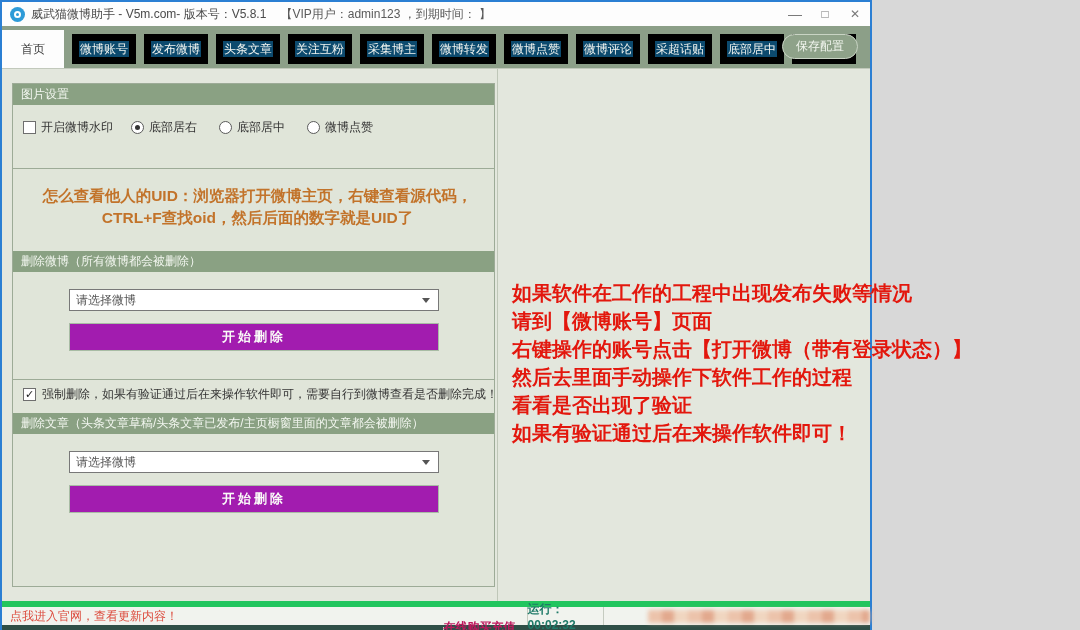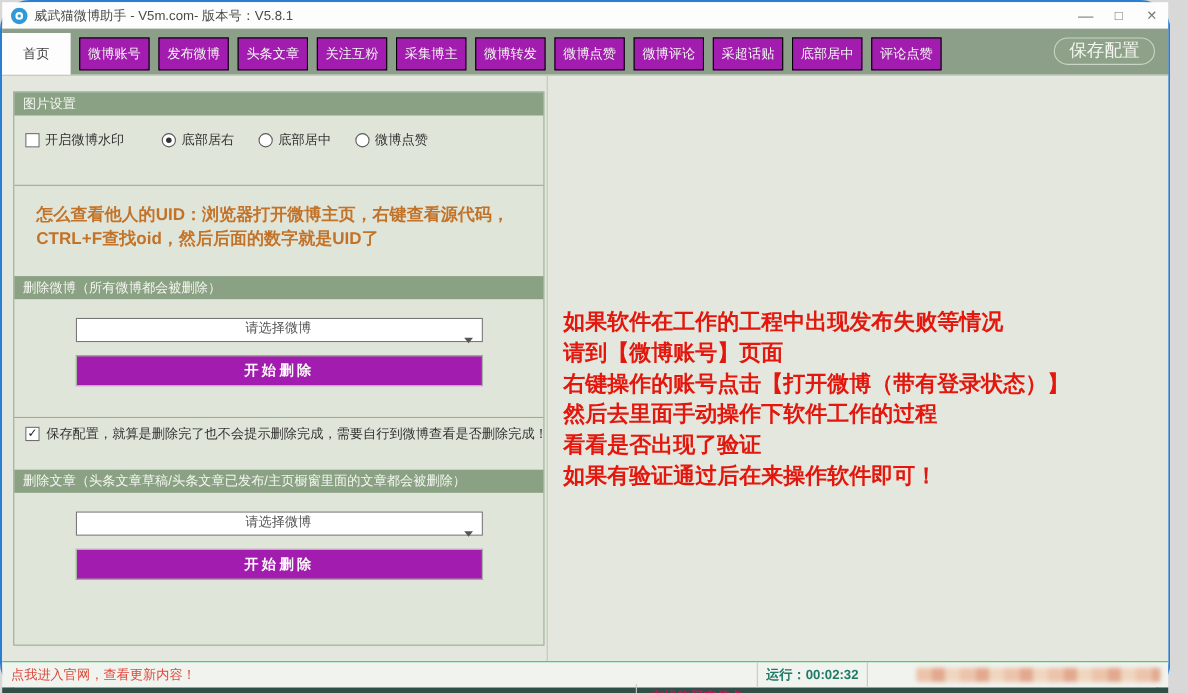--- a/index.html
+++ b/index.html
@@ -1,83 +1,83 @@
 <!DOCTYPE html>
 <html><head>
 <meta charset="utf-8">
 <style>
   * { margin:0; padding:0; box-sizing:border-box; font-family:"Liberation Sans","DejaVu Sans",sans-serif; }
   html,body { width:1080px; height:630px; overflow:hidden; background:#d8d8d8; }
 
-  .window { width:1064px; height:630px; position:relative; background:#fff;
-            border-left:2px solid #2B7FD3; border-right:2px solid #2B7FD3; border-top:2px solid #2B7FD3;border-radius:27px; }
+  .window { width:872px; height:630px; position:relative; background:#fff;
+            border-left:2px solid #2B7FD3; border-right:2px solid #2B7FD3; border-top:2px solid #2B7FD3; }
 
   
   .titlebar { height:24px; background:#FDFDFD; display:flex; align-items:center; padding-left:8px; }
   .app-icon { width:15px; height:15px; border-radius:50%; background:#2E9BD8; display:inline-flex;
               align-items:center; justify-content:center; margin-right:6px; flex:0 0 auto; }
   .app-icon span { width:7px; height:7px; border:2px solid #fff; border-radius:50%; display:block; }
   .title-text { font-size:12px; color:#4A4A4A; white-space:nowrap; }
   .title-vip  { font-size:12px; color:#5A5A5A; margin-left:14px; white-space:nowrap; }
   .win-controls { margin-left:auto; display:flex; align-items:center; height:100%; }
   .win-btn { width:30px; height:100%; display:flex; align-items:center; justify-content:center;
              color:#7A7A7A; font-size:12px; cursor:default; }
   .win-btn.min { font-size:14px; }
 
   
   .tabstrip { height:42px; background:#8C9F88; position:relative; display:flex; align-items:flex-end; }
-  .tab { width:64px; height:30px; margin:0 8px 4px 0; background:#a21caf; border:1px solid #000000;
+  .tab { width:64px; height:30px; margin:0 8px 4px 0; background:#0c4a6e; border:7px solid #000000;
          color:#F3F6F1; font-size:12px; display:flex; align-items:center; justify-content:center;
          white-space:nowrap; cursor:default; }
   .tab.active { width:62px; height:38px; margin-bottom:0; background:#FDFDFD; border:1px solid #FDFDFD;
                 color:#3F3F3F; }
   .save-btn { position:absolute; right:12px; top:8px; height:25px; padding:0 13px; border-radius:13px;
-              background:#8EA289; border:1px solid #C9D4C4; color:#F2F6EF; font-size:16px;
+              background:#8EA289; border:1px solid #C9D4C4; color:#F2F6EF; font-size:12px;
               display:flex; align-items:center; }
 
   
   .content { height:533px; background:#E3E7DD; border-top:1px solid #C2C9BC; position:relative; }
   .v-divider { position:absolute; left:495px; top:0; bottom:0; width:1px; background:#BFC7B8; }
 
   .left-panel { position:absolute; left:10px; top:14px; width:483px; height:504px;
-                border:1px solid #9DAB97; background:#E0E5D9; }
+                border:1px solid #9DAB97; background:#E0E5D9;text-align:center; }
   .group-header { height:21px; background:#8AA183; color:#F2F6EF; font-size:12px;
                   display:flex; align-items:center; padding-left:8px; white-space:nowrap; }
   .row-options { height:64px; border-bottom:1px solid #9DAB97; padding:14px 0 0 10px;
-                 display:flex; gap:34px; align-items:flex-start; }
+                 display:flex; gap:18px; align-items:flex-start; }
   .opt { display:flex; align-items:center; gap:5px; font-size:12px; color:#333; }
   .cb { width:13px; height:13px; background:#fff; border:1px solid #6E6E6E; display:inline-flex;
         align-items:center; justify-content:center; font-size:11px; line-height:11px; color:#1a1a1a; flex:0 0 auto; }
   .cb::after { content:""; }
   .cb.checked::after { content:"✓"; }
   .radio { width:13px; height:13px; border:1px solid #5A5A5A; border-radius:50%; background:#fff;
            position:relative; flex:0 0 auto; }
   .radio.checked::after { content:""; position:absolute; left:3px; top:3px; right:3px; bottom:3px;
                           background:#333; border-radius:50%; }
 
   .uid-hint { padding:16px 12px 0 20px; color:#C2732A; font-weight:bold; font-size:15.5px; line-height:22px; }
 
   .gh-2 { margin-top:22px; }
   .fake-select { margin:17px 0 0 56px; width:370px; height:22px; background:#fff; border:1px solid #787878;
-                 display:flex; align-items:center; padding:0 8px 0 6px; color:#555; font-size:12px;flex-direction:column; }
+                 display:flex; align-items:center; padding:0 8px 0 6px; color:#555; font-size:12px; }
   .fake-select .arrow { margin-left:auto; width:0; height:0; border-left:4px solid transparent;
                         border-right:4px solid transparent; border-top:5px solid #555; }
   .start-btn { margin:12px 0 0 56px; width:370px; height:28px; background:#a21caf; border:1px solid #A8BCA4;
                color:#FAFBF8; font-size:13px; letter-spacing:3px; display:flex; align-items:center;
                justify-content:center; font-weight:bold; }
   .sep-line { margin-top:28px; border-top:1px solid #9DAB97; }
   .force-row { margin:6px 0 0 10px; display:flex; gap:6px; align-items:center; font-size:12px; color:#333;
                white-space:nowrap; }
-  .gh-3 { margin-top:24px; }
+  .gh-3 { margin-top:10px; }
 
   .right-panel { position:absolute; left:510px; top:190px;margin-top:20px; }
   .notice-line { font-size:20px; line-height:28px; font-weight:bold; color:#E3170D; white-space:nowrap; }
 
   
-  .statusbar { height:24px; background:#F1F3EE; border-top:1px solid #22c55e; display:flex;
+  .statusbar { height:24px; background:#F1F3EE; border-top:6px solid #22c55e; display:flex;
                align-items:center; font-size:12px; }
   .seg1 { width:576px; color:#DC4A3C; padding-left:8px; height:100%; display:flex; align-items:center; }
   .seg2 { width:110px; border-left:1px solid #C5CBC0; color:#be185d; font-weight:bold; height:100%;
           display:flex; align-items:center; justify-content:center;margin-top:40px; }
   .seg3 { width:100px; border-left:1px solid #C5CBC0; color:#1F7A68; font-weight:bold; height:100%;
           display:flex; align-items:center; justify-content:center; }
   .seg4 { flex:1; border-left:1px solid #C5CBC0; height:100%; display:flex; align-items:center; }
   .mosaic { margin-left:44px; width:222px; height:13px; border-radius:2px;
             background:repeating-linear-gradient(90deg,#ecc3ab 0 14px,#e2a98e 14px 26px,#f0d6c0 26px 40px);
             filter:blur(2px); }
@@ -87,20 +87,21 @@
 </head>
 <body>
 
 <div class="window">
 
   <div class="titlebar">
     <span class="app-icon">
         <span></span>
       </span>
     <span class="title-text">威武猫微博助手 - V5m.com- 版本号：V5.8.1</span>
+    <span class="title-vip">【VIP用户：admin123 ，到期时间： 】</span>
     <div class="win-controls">
       <span class="win-btn min">—</span>
       <span class="win-btn">□</span>
       <span class="win-btn">✕</span>
     </div>
   </div>
 
   <div class="tabstrip">
     <div style="display:flex; align-items:flex-end;">
         <div class="tab active">首页</div>
@@ -156,21 +157,21 @@
       <div class="fake-select">
         <span>请选择微博</span>
         <span class="arrow"></span>
       </div>
       <div class="start-btn">开始删除</div>
 
       <div class="sep-line"></div>
 
       <label class="force-row">
         <span class="cb checked"></span>
-        <span>保存配置，就算是删除完了也不会提示删除完成，需要自行到微博查看是否删除完成！</span>
+        <span>强制删除，如果有验证通过后在来操作软件即可，需要自行到微博查看是否删除完成！</span>
       </label>
 
       <div class="group-header gh-3">删除文章（头条文章草稿/头条文章已发布/主页橱窗里面的文章都会被删除）</div>
       <div class="fake-select">
         <span>请选择微博</span>
         <span class="arrow"></span>
       </div>
       <div class="start-btn">开始删除</div>
 
     </div>

